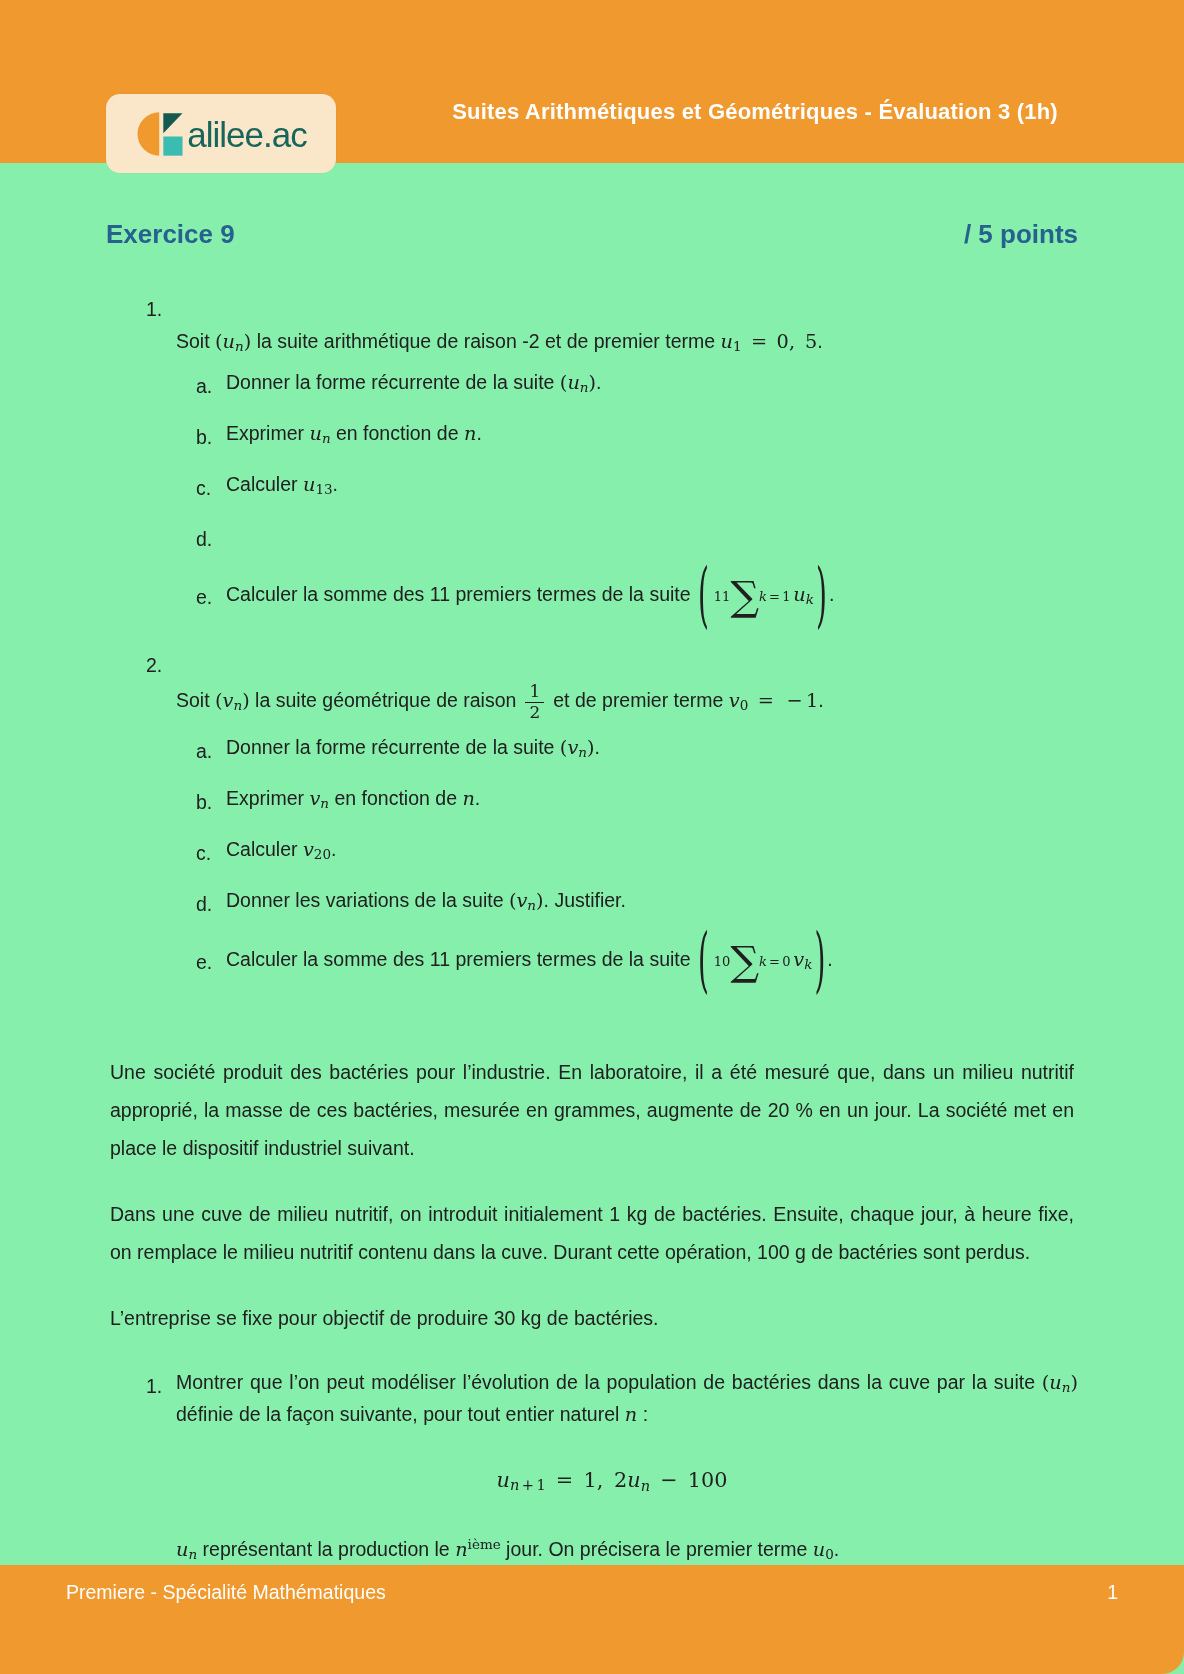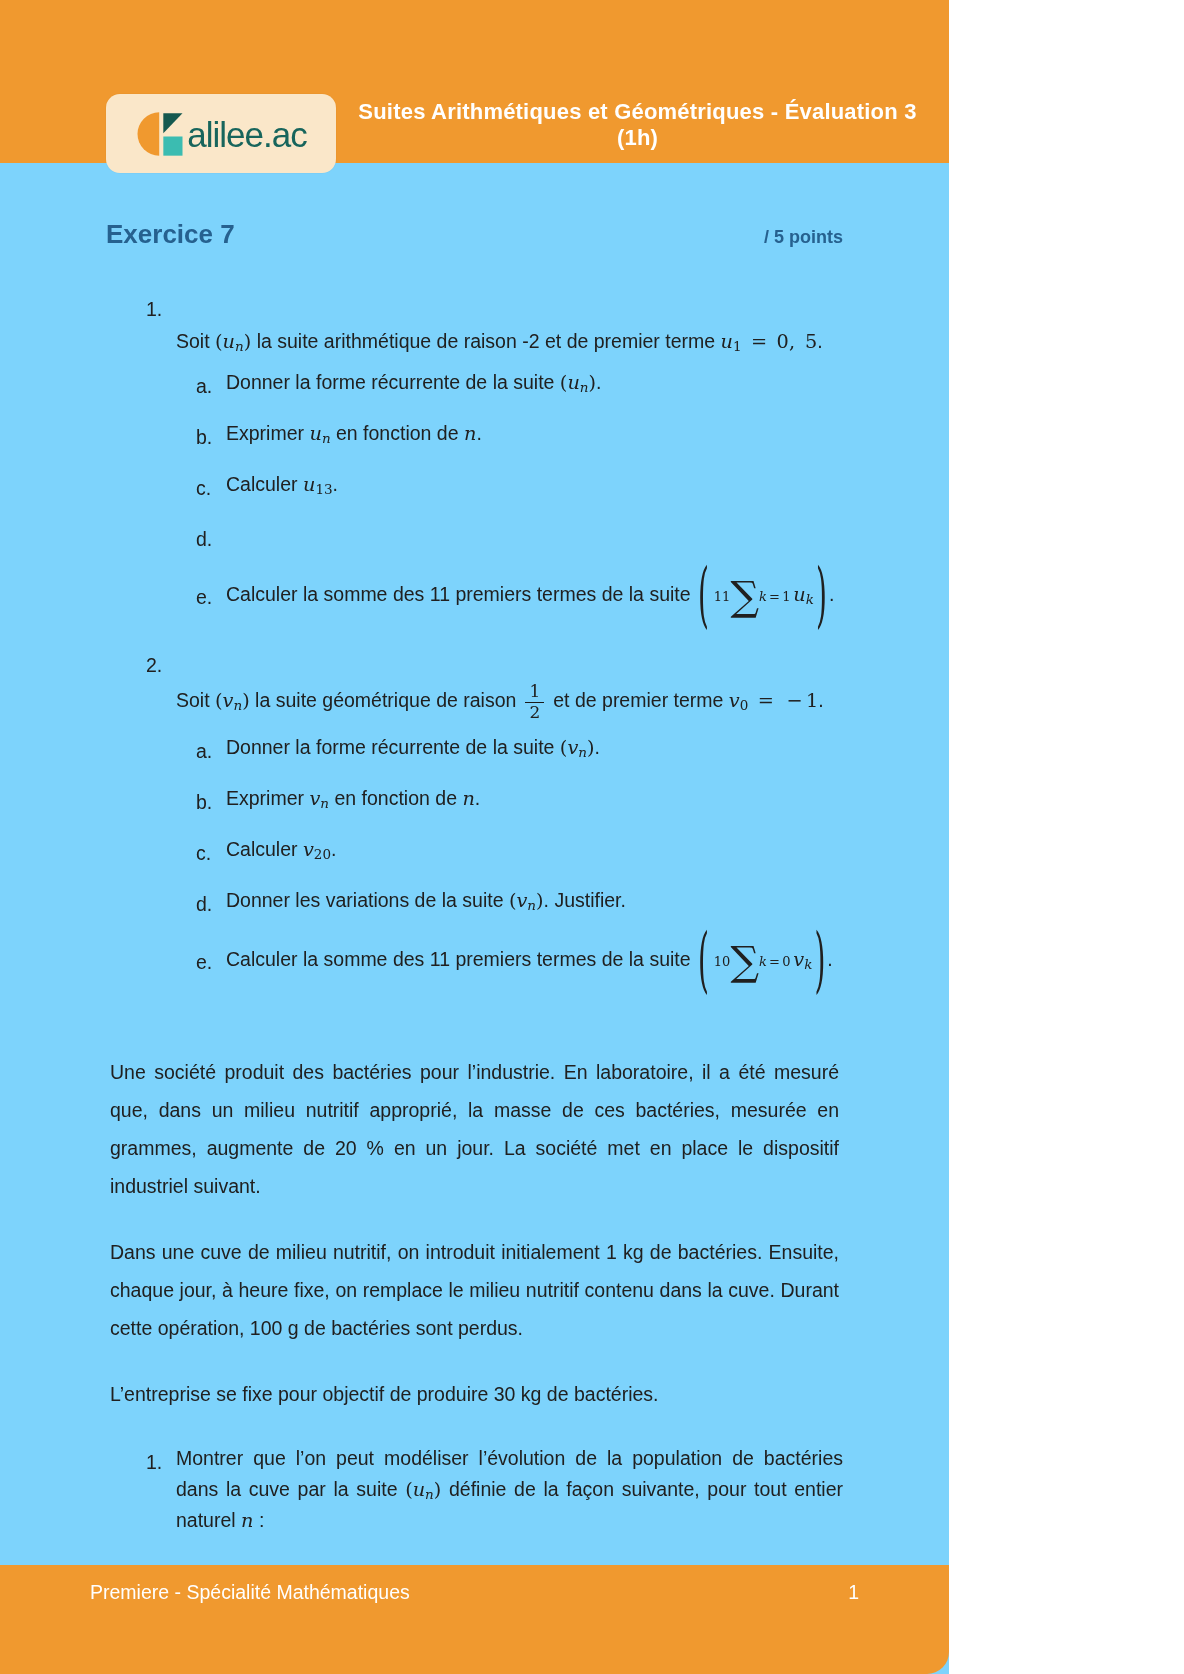--- a/index.html
+++ b/index.html
@@ -1,55 +1,55 @@
 <!DOCTYPE html>
 <html lang="fr"><head>
 <meta charset="utf-8">
 <style>
   html,body{margin:0;padding:0;background:#ffffff;}
   .page{
-    width:949px;height:1674px;position:relative;background:#7dd3fc;
+    width:1184px;height:1674px;position:relative;background:#86efac;
     font-family:"Liberation Sans",sans-serif;color:#202020;overflow:hidden;
   }
   
   .band-top{position:absolute;top:0;left:0;width:100%;height:163px;background:#F0992F;}
   .header-title{
     position:absolute;left:336px;right:10px;top:99px;text-align:center;
     color:#ffffff;font-size:22px;font-weight:700;letter-spacing:.2px;
   }
   .logo-card{
     position:absolute;left:106px;top:94px;width:230px;height:79px;background:#FAE7C9;
     border-radius:14px;display:flex;align-items:center;justify-content:center;gap:2px;
     box-shadow:0 0 0 1px rgba(0,0,0,0.02);
   }
   .logo-mark{width:50px;height:50px;flex:0 0 auto;}
   .logo-text{color:#17655C;font-size:35px;font-weight:400;letter-spacing:-1px;line-height:1;margin-top:2px;}
   
   .content{position:absolute;top:163px;left:0;width:100%;padding:0 106px;box-sizing:border-box;}
   .ex-head{display:flex;justify-content:space-between;align-items:baseline;margin:46px 0 0;}
   .ex-head h2{margin:0;font-size:26px;font-weight:700;color:#26618F;}
-  .ex-points{font-size:18px;font-weight:700;color:#26618F;}
+  .ex-points{font-size:26px;font-weight:700;color:#26618F;}
   .body-text{font-size:19.5px;line-height:1.95;}
   .num-list{margin:30px 0 0;padding-left:40px;}
   .num-item{display:flex;gap:8px;margin-bottom:8px;}
   .num-item>.marker{flex:0 0 22px;}
   .num-item>.item-body{flex:1;}
   .sub-list{margin:10px 0 0 20px;}
   .sub-item{display:flex;gap:8px;margin-bottom:13px;}
   .sub-item>.marker{flex:0 0 22px;}
   .row-tall{margin:20px 0 22px;}
   .lead-row{margin-bottom:4px;margin-top:36px;}
   .item-text{text-align:justify;line-height:1.55;}
   .para{margin:28px 4px 0;text-align:justify;}
   .equation{text-align:center;font-size:21px;margin:30px 0;}
   .note-row{margin:24px 0 6px;}
   
   .band-bottom{
     position:absolute;bottom:0;left:0;width:100%;height:109px;background:#F0992F;
-    box-sizing:border-box;padding:16px 90px 0;display:flex;justify-content:space-between;
+    box-sizing:border-box;padding:16px 66px 0;display:flex;justify-content:space-between;
     color:#ffffff;font-size:19.5px;border-bottom-right-radius:22px;
   }
   
   .math{font-family:"DejaVu Serif",serif;font-size:.99em;}
   .mi{font-style:italic;}
   .mn{font-style:normal;}
   .mo{font-style:normal;margin:0 .17em;}
   .mc{font-style:normal;margin-right:.2em;}
   .mtext{font-style:normal;}
   .msub{font-size:.7em;vertical-align:-.25em;}
@@ -79,21 +79,21 @@
       <polygon points="34,5 57,5 34,29" fill="#15594F"></polygon>
       <rect x="34" y="33" width="23" height="23" fill="#3BBCB1"></rect>
     </svg>
     <span class="logo-text">alilee.ac</span>
   </div>
 
   <main class="content body-text">
 
     <section>
       <div class="ex-head">
-        <h2>Exercice 7</h2>
+        <h2>Exercice 9</h2>
         <div class="ex-points">/ 5 points</div>
       </div>
 
       <div class="num-list">
 
         <div class="num-item">
           <span class="marker">1.</span>
           <div class="item-body">
             <div class="item-text lead-row">Soit <span class="math"><span class="mn">(</span><span class="mi">u</span><span class="msub"><span class="mi">n</span></span><span class="mn">)</span></span> la suite arithmétique de raison -2 et de premier terme <span class="math"><span class="mi">u</span><span class="msub"><span class="mn">1</span></span><span class="mn"> </span><span class="mo">=</span><span class="mn"> </span><span class="mn">0</span><span class="mc">,</span><span class="mn"> </span><span class="mn">5</span></span>.</div>
             <div class="sub-list">

